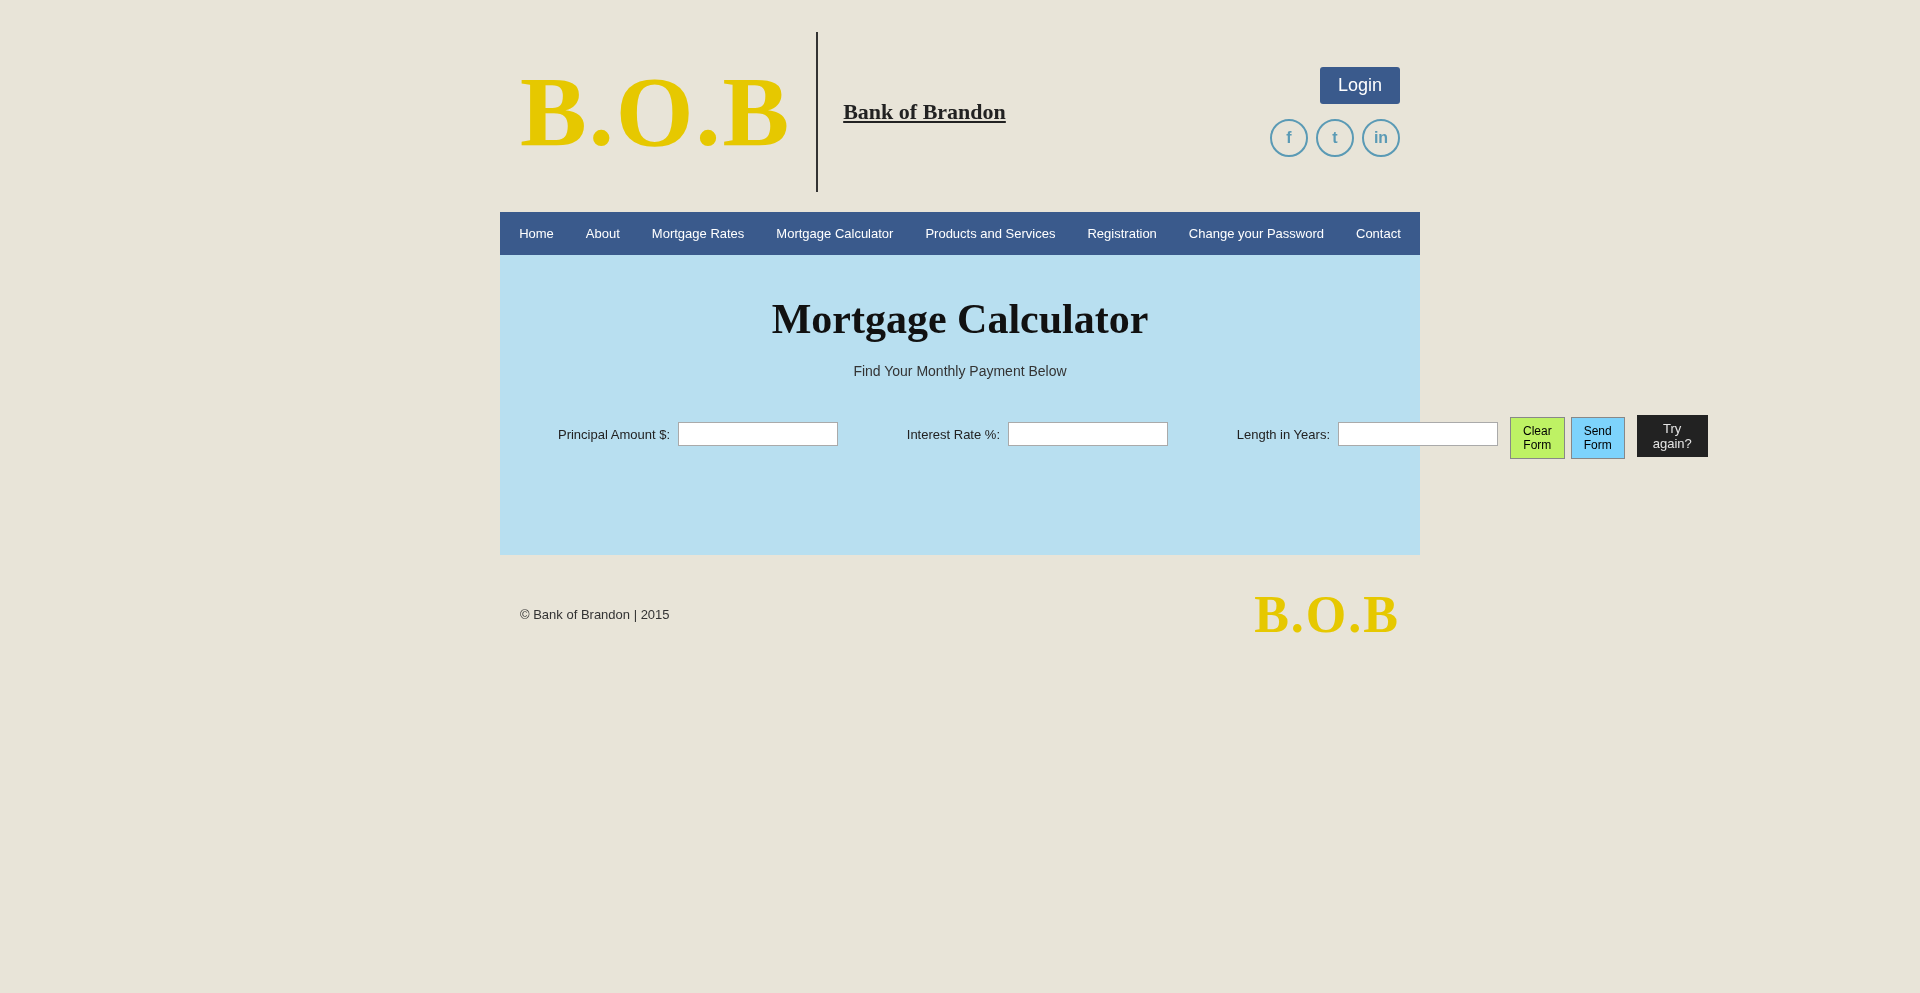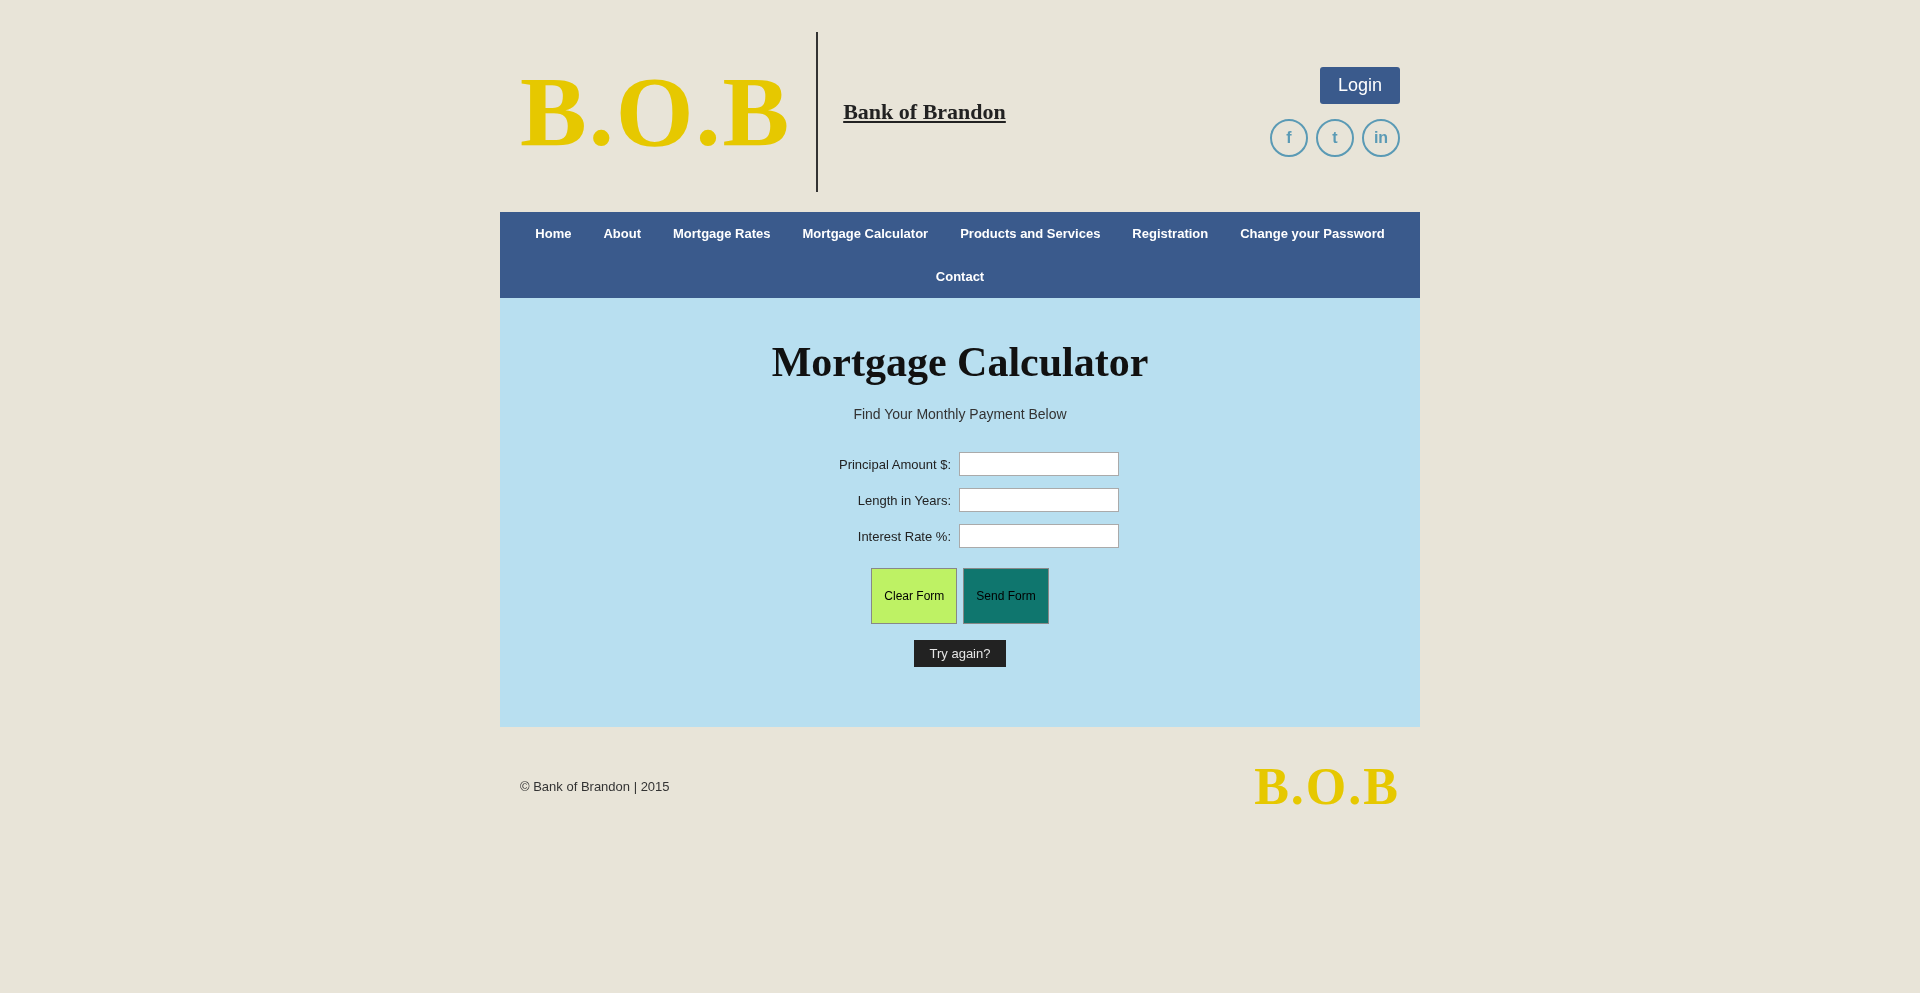--- a/index.html
+++ b/index.html
@@ -111,21 +111,20 @@
     }
 
     .navbar ul li a {
       display: block;
       color: white;
       text-decoration: none;
       padding: 14px 16px;
       font-size: 13px;
       font-family: Arial, sans-serif;
       white-space: nowrap;
-      font-weight: bold;
     }
 
     
     .main-content {
       background-color: #b8dff0;
       padding: 40px 20px 60px;
       min-height: 300px;
     }
 
     .page-title {
@@ -140,21 +139,21 @@
     .subtitle {
       text-align: center;
       font-size: 14px;
       color: #333;
       margin-bottom: 30px;
       font-family: Arial, sans-serif;
     }
 
     .form-container {
       display: flex;
-      flex-direction: column;
+      flex-direction: row;
       align-items: center;
       gap: 12px;
     }
 
     .form-row {
       display: flex;
       align-items: center;
       gap: 8px;
     }
 
@@ -184,23 +183,23 @@
     .btn-clear {
       background-color: #bef264;
       border: 1px solid #888;
       padding: 4px 12px;
       font-size: 12px;
       cursor: pointer;
       font-family: Arial, sans-serif;
     }
 
     .btn-send {
-      background-color: #0f766e;
+      background-color: #7dd3fc;
       border: 1px solid #888;
-      padding: 20px 12px;
+      padding: 6px 12px;
       font-size: 12px;
       cursor: pointer;
       font-family: Arial, sans-serif;
     }
 
     .btn-try {
       background-color: #222;
       color: #e5e5e5;
       border: none;
       padding: 6px 16px;
@@ -287,25 +286,25 @@
   <div class="main-content">
     <h1 class="page-title">Mortgage Calculator</h1>
     <p class="subtitle">Find Your Monthly Payment Below</p>
 
     <div class="form-container">
       <div class="form-row">
         <label class="form-label">Principal Amount $:</label>
         <input class="form-input" type="text" style="">
       </div>
       <div class="form-row">
+        <label class="form-label">Interest Rate %:</label>
+        <input class="form-input" type="text" style="">
+      </div>
+      <div class="form-row">
         <label class="form-label">Length in Years:</label>
-        <input class="form-input" type="text" style="">
-      </div>
-      <div class="form-row">
-        <label class="form-label">Interest Rate %:</label>
         <input class="form-input" type="text" style="">
       </div>
       <div class="btn-row">
         <button class="btn-clear">Clear Form</button>
         <button class="btn-send">Send Form</button>
       </div>
       <div>
         <button class="btn-try">Try again?</button>
       </div>
     </div>

